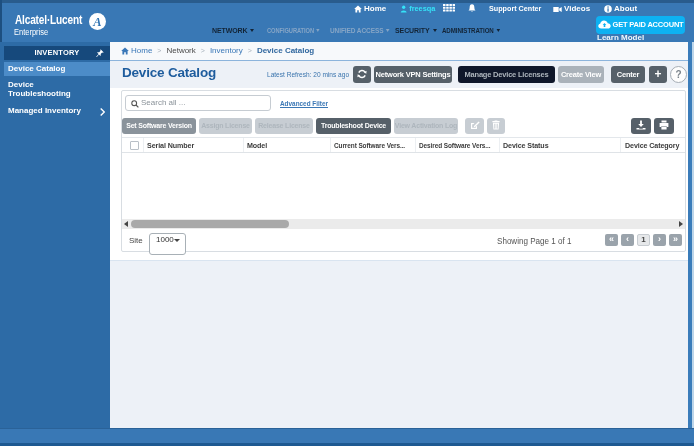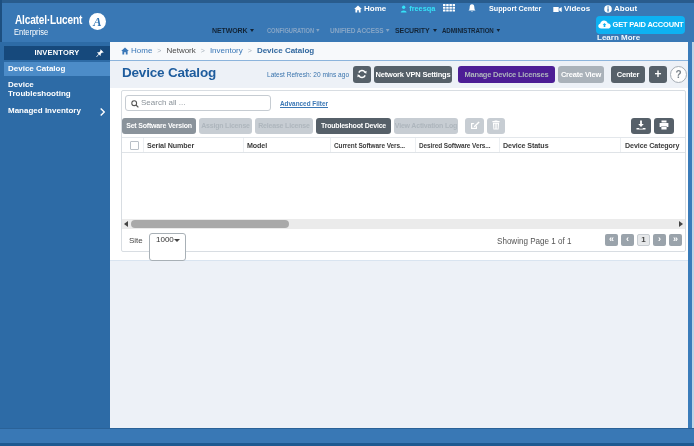--- a/index.html
+++ b/index.html
@@ -48,21 +48,21 @@
   #crumb .sep { color:#a8b2bc; margin:0 5px; font-size:7px; }
   #crumb .cur { color:#31689f; font-weight:bold; }
   #crumb .dim { color:#4a4a4a; }
   #crumb svg { vertical-align:-1.5px; margin-right:2px; }
 
   
   #title { left:122px; top:65px; color:#1e5c9d; font-size:13.5px; font-weight:bold; letter-spacing:-0.2px; }
   #refreshtxt { left:267px; top:70px; color:#3a74ad; font-size:8px; transform:scaleX(0.82); transform-origin:left; white-space:nowrap; }
   .hbtn { position:absolute; top:66px; height:17px; border-radius:3px; color:#fff; font-size:7.5px; font-weight:bold; text-align:center; line-height:17px; white-space:nowrap; overflow:hidden; letter-spacing:-0.2px; }
   .dark-btn { background:#566069; }
-  .dis-btn  { background:#4c1d95; color:#aeb6bd;text-align:center; }
+  .dis-btn  { background:#0f172a; color:#aeb6bd;text-align:center; }
   #b-refresh { left:353px; width:18px; }
   #b-export  { left:374px; width:78px; }
   #b-manage  { left:458px; width:97px; }
   #b-create  { left:558px; width:46px; background:#aab2ba; }
   #b-import  { left:611px; width:34px; }
   #b-plus    { left:649px; width:18px; font-size:12px; line-height:16px; }
   #b-help    { left:670px; top:66px; width:17px; height:17px; border-radius:50%; background:#fdfdfd; border:1px solid #a5adb5; color:#7b848c; font-size:10px; font-weight:bold; text-align:center; line-height:15px; }
 
   
   #card { left:110px; top:88px; width:578px; height:173px; background:#fff; border-bottom:1px solid #d9e4f0; }
@@ -93,21 +93,21 @@
 
   
   #sc-track { left:122px; top:219px; width:563px; height:10px; background:#ebebeb; }
   #sc-thumb { left:131px; top:220px; width:158px; height:8px; background:#a9a9a9; border-radius:4px; }
   .sc-ar { position:absolute; top:221px; width:0; height:0; border-top:3px solid transparent; border-bottom:3px solid transparent; }
   #sc-l { left:124px; border-right:4px solid #444; }
   #sc-r { left:679px; border-left:4px solid #444; }
 
   
   #show { left:129px; top:236px; color:#444; font-size:8px; }
-  #pagesel { left:149px; top:233px; width:37px; height:28px; border:1px solid #a8b0b6; border-radius:3px; background:#fff; color:#333; font-size:8px; line-height:12px; padding-left:6px; }
+  #pagesel { left:149px; top:233px; width:37px; height:22px; border:1px solid #a8b0b6; border-radius:3px; background:#fff; color:#333; font-size:8px; line-height:12px; padding-left:6px; }
   #pagesel .dd { position:absolute; right:5px; top:5px; width:0; height:0; border-left:3px solid transparent; border-right:3px solid transparent; border-top:3.5px solid #444; }
   #showing { left:497px; top:236px; color:#555; font-size:8.5px; transform:scaleX(0.95); transform-origin:left; white-space:nowrap; }
   .pg { position:absolute; top:234px; width:13px; height:12px; background:#9aa3ab; border-radius:2px; color:#fff; font-size:9px; font-weight:bold; text-align:center; line-height:11px; }
   #pg1 { left:605px; } #pg2 { left:621px; }
   #pg3 { left:637px; background:#e6e8ea; border:1px solid #c7ccd1; color:#444; line-height:9px; font-size:8px; }
   #pg4 { left:653px; } #pg5 { left:669px; }
 
   #rstrip { left:688px; top:42px; width:4px; height:386px; background:#3a7cba; }
   #rstrip2 { left:692px; top:42px; width:2px; height:386px; background:#bdd5e9; }
   
@@ -169,21 +169,21 @@
   <div class="m dark" style="left:212px;">NETWORK<span class="caret"></span></div>
   <div class="m lite" style="left:267px; transform:scaleX(0.82); transform-origin:left;">CONFIGURATION<span class="caret"></span></div>
   <div class="m lite" style="left:330px; transform:scaleX(0.93); transform-origin:left;">UNIFIED ACCESS<span class="caret"></span></div>
   <div class="m dark" style="left:395px;">SECURITY<span class="caret"></span></div>
   <div class="m dark" style="left:442px; transform:scaleX(0.88); transform-origin:left;">ADMINISTRATION<span class="caret"></span></div>
 
   <div class="abs" id="paidbtn"><svg width="13" height="9" viewBox="0 0 13 9">
       <path d="M3.2 8.5 C1.4 8.5 0.3 7.4 0.3 6.0 C0.3 4.8 1.1 3.9 2.2 3.7 C2.5 1.9 4.0 0.5 6.0 0.5 C7.7 0.5 9.2 1.6 9.7 3.2 C11.4 3.3 12.7 4.4 12.7 5.9 C12.7 7.4 11.5 8.5 9.9 8.5 Z" fill="#fff"></path>
       <path d="M6.5 3.0 L8.3 5.0 H7.3 V7.0 H5.7 V5.0 H4.7 Z" fill="#0db1f2"></path>
     </svg>GET PAID ACCOUNT</div>
-  <div class="abs" id="learnmore">Learn More</div>
+  <div class="abs" id="learnmore">Learn Model</div>
 
   <div class="abs" id="sidebar"></div>
   <div class="abs" id="sb-head">INVENTORY</div>
   <div class="abs" id="sb-pin"><svg width="8" height="8" viewBox="0 0 9 9">
       <path d="M5.2 0.3 L8.7 3.8 L7.6 4.2 L6.9 3.9 L5.2 5.6 C5.5 6.4 5.4 7.2 5.0 7.8 L3.3 6.1 L1.0 8.9 L0.1 8.9 L2.9 5.7 L1.2 4.0 C1.8 3.6 2.6 3.5 3.4 3.8 L5.1 2.1 L4.8 1.4 Z" fill="#fff"></path>
     </svg></div>
   <div class="sb-item" id="sb1">Device Catalog</div>
   <div class="sb-item" id="sb2">Device<br>Troubleshooting</div>
   <div class="sb-item" id="sb3">Managed Inventory<svg width="5" height="8" viewBox="0 0 5 8">
       <path d="M0.7 0.6 L4.3 4 L0.7 7.4" fill="none" stroke="#fff" stroke-width="1.4"></path>

